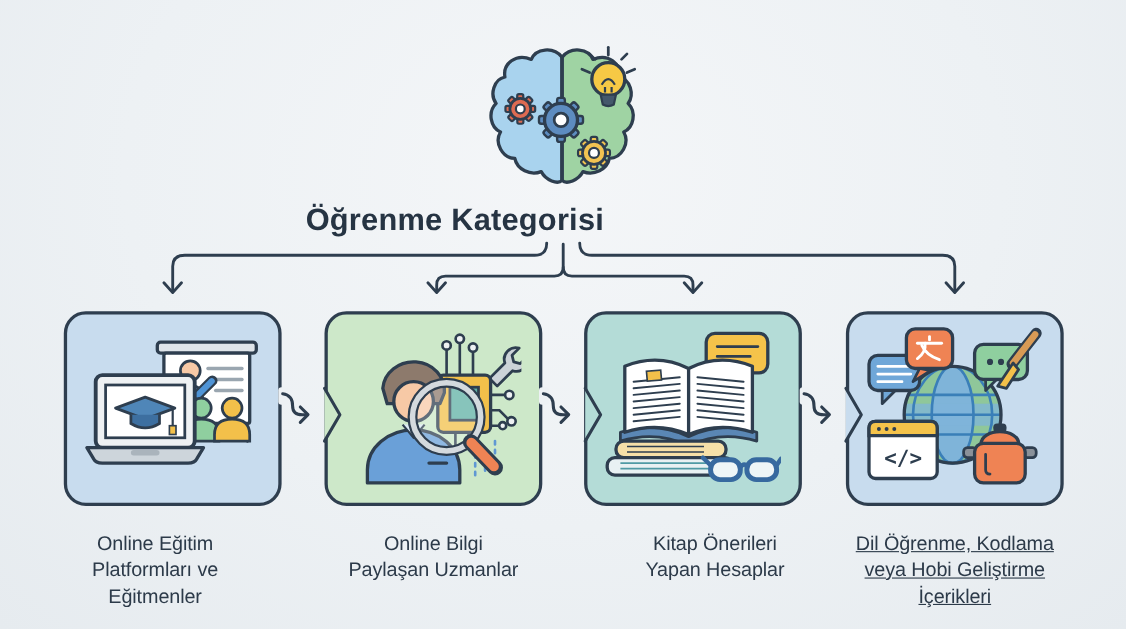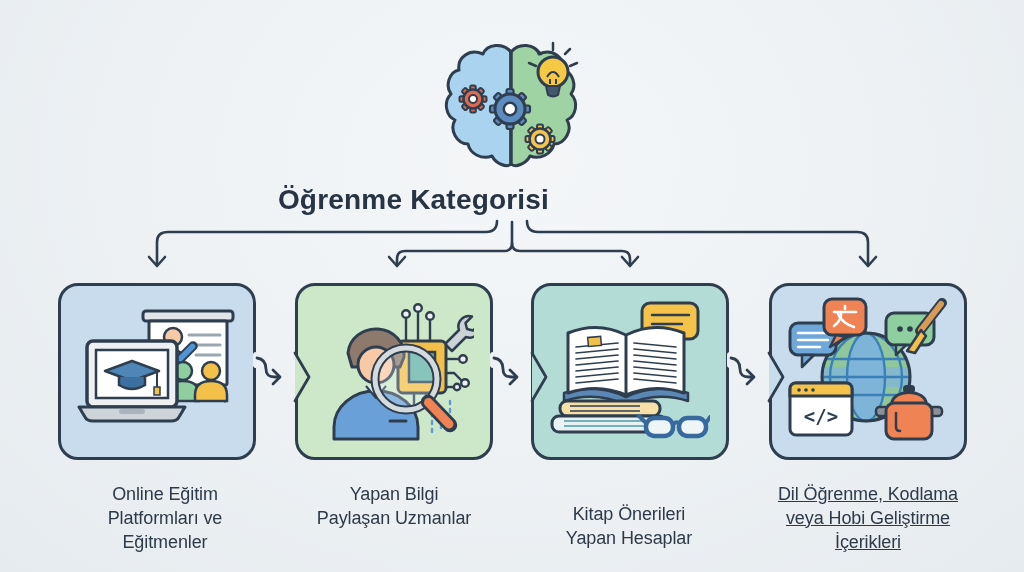--- a/index.html
+++ b/index.html
@@ -21,22 +21,22 @@
     display:flex;align-items:center;justify-content:center;
   }
   .b1{left:58px;} .b2{left:295px;} .b3{left:531px;} .b4{left:769px;}
   .gap{position:absolute;top:348px;width:70px;height:64px;}
   .g1{left:249px;} .g2{left:486px;} .g3{left:723px;}
   .cat-label{
     position:absolute;top:483px;text-align:center;
     font-size:18px;font-weight:500;line-height:1.32;color:#2c3a49;
     white-space:pre-line;letter-spacing:-0.1px;
   }
-  .l1{left:50px;width:230px;} .l2{left:279px;width:230px;}
-  .l3{left:514px;width:230px;margin-top:20px;} .l4{left:744px;width:248px;text-decoration:underline;}
+  .l1{left:26px;width:230px;} .l2{left:279px;width:230px;}
+  .l3{left:535px;width:230px;} .l4{left:744px;width:248px;text-decoration:underline;}
   .icon-svg{display:block;}
 </style>
 </head>
 <body>
 
 <div class="stage">
 
   <svg class="brain icon-svg" viewBox="0 0 146 150">
     <g stroke="#2e3e4f" stroke-width="3" stroke-linejoin="round" stroke-linecap="round">
       <path d="M67 24 c-8,-10 -24,-8 -28,2 c-14,-6 -26,4 -24,16 c-10,2 -14,16 -8,24 c-8,8 -5,22 4,26 c-6,10 2,24 13,24 c2,10 14,16 24,12 c4,8 15,12 19,8 z" fill="#a9d3ee"></path>
@@ -357,21 +357,21 @@
     <g fill="none" stroke="#2e3e4f" stroke-width="2.8" stroke-linecap="round" stroke-linejoin="round">
       <path d="M8 10 c7 1 9 5 9 11 c0 6 3 8 9 8 h4"></path>
       <polyline points="24,22 31,29 24,36"></polyline>
       <polyline points="46,5 60,29 46,53"></polyline>
     </g>
   </svg>
 
   <div class="cat-label l1">Online Eğitim
 Platformları ve
 Eğitmenler</div>
-  <div class="cat-label l2">Yapan Bilgi
+  <div class="cat-label l2">Online Bilgi
 Paylaşan Uzmanlar</div>
   <div class="cat-label l3">Kitap Önerileri
 Yapan Hesaplar</div>
   <div class="cat-label l4">Dil Öğrenme, Kodlama
 veya Hobi Geliştirme
 İçerikleri</div>
 
 </div>
 
 </body></html>

